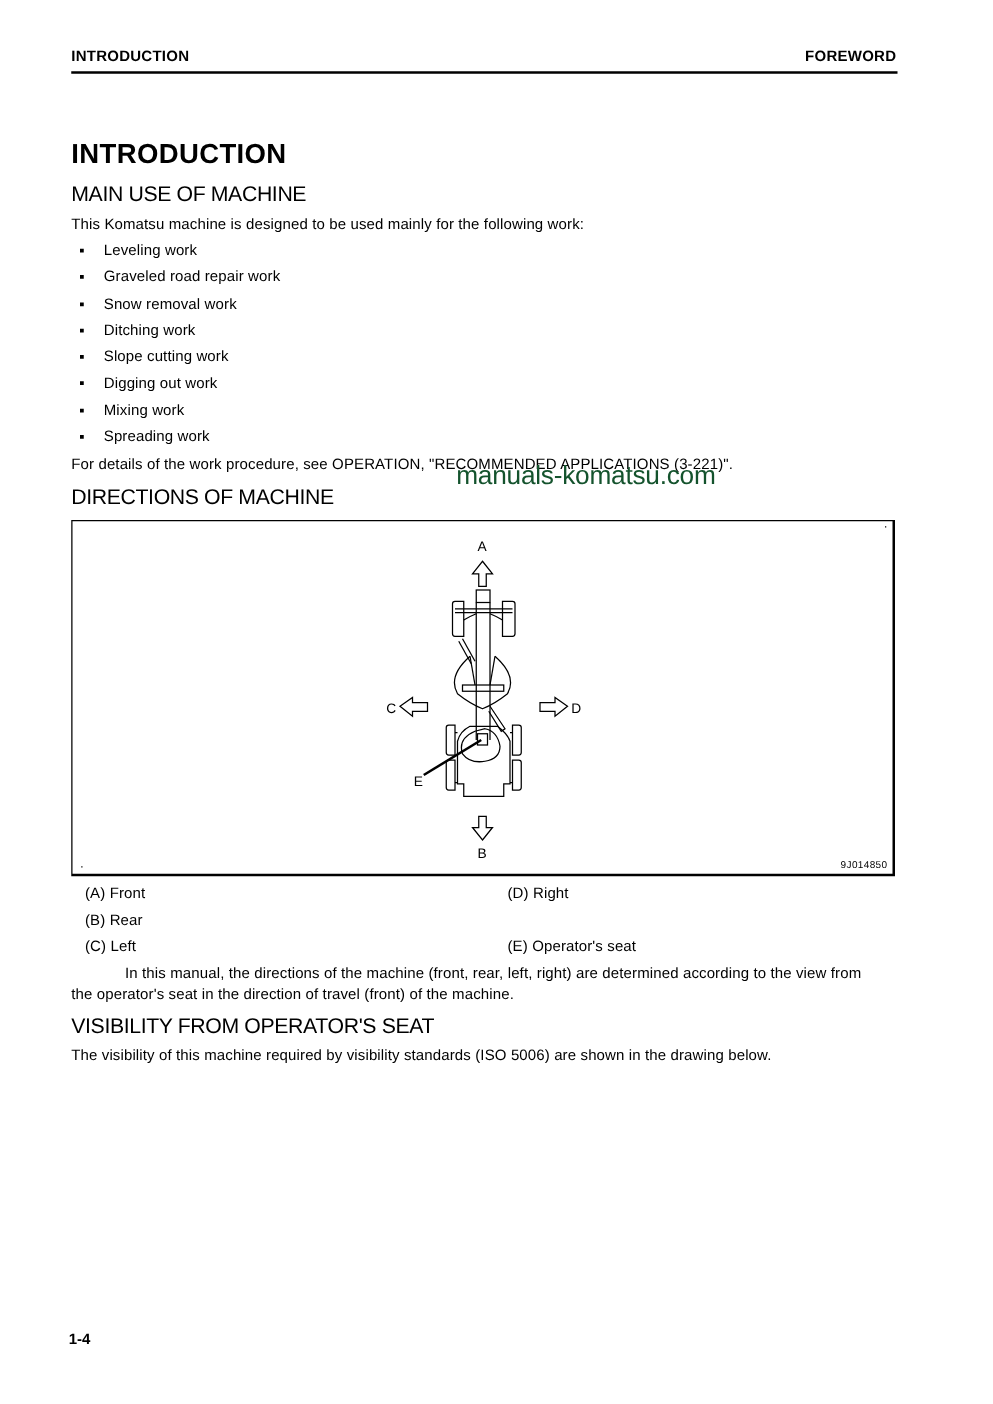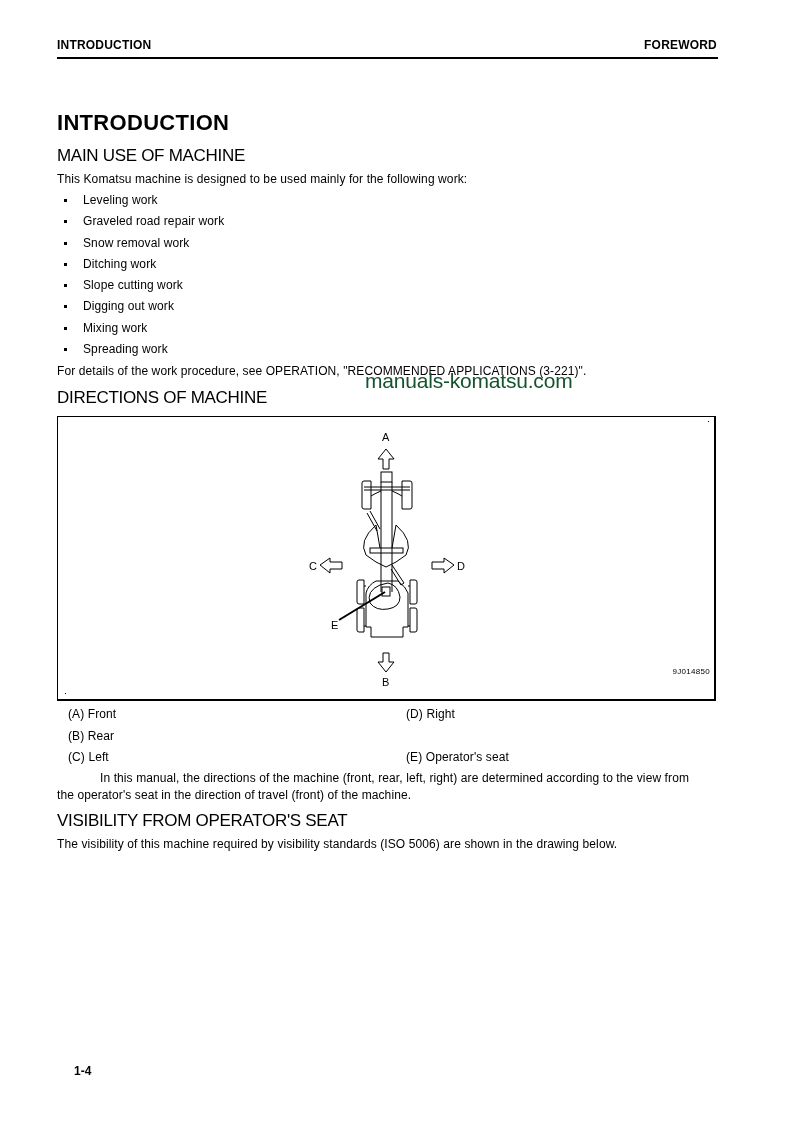--- a/index.html
+++ b/index.html
@@ -10,24 +10,24 @@
     .hdr-right { right: 77px; }
     .hdr-rule { left: 57px; top: 57px; width: 661px; height: 2px; background: #000; }
     .h1 { left: 57px; top: 110px; font-size: 22px; font-weight: bold; letter-spacing: 0.3px; }
     .h2 { left: 57px; font-size: 17px; font-weight: normal; letter-spacing: -0.3px; }
     .p { left: 57px; font-size: 12px; line-height: 17px; letter-spacing: 0.1px; }
     .bullets { left: 57px; top: 192px; margin: 0; padding: 0; list-style: none; }
     .bullets li { height: 21.3px; font-size: 12px; line-height: 17px; position: relative; padding-left: 26px; letter-spacing: 0.1px; }
     .bullets li .dot { position: absolute; left: 7px; top: 7px; width: 3px; height: 3px; background: #000; }
     .watermark { left: 365px; top: 369px; font-size: 21px; letter-spacing: -0.2px; color: #14532d; }
     .figbox { left: 57px; top: 416px; width: 659px; height: 285px; border: 1px solid #000; border-right-width: 2px; border-bottom-width: 2px; box-sizing: border-box; }
-    .figid { right: 84px; top: 667px; font-size: 8px; letter-spacing: 0.3px; text-align: right; }
+    .figid { right: 84px; top: 687px; font-size: 8px; letter-spacing: 0.3px; text-align: right; }
     .leg { font-size: 12px; line-height: 17px; letter-spacing: 0.1px; margin-left: 11px; }
     .just { width: 661px; text-align: justify; text-align-last: left; margin-left: 43px; }
-    .pagenum { left: 74px; top: 1064px; font-size: 12px; font-weight: bold; }
+    .pagenum { left: 55px; top: 1064px; font-size: 12px; font-weight: bold; }
     svg text { font-family: "Liberation Sans", sans-serif; }
   </style>
 </head>
 <body>
 
 <div class="abs hdr hdr-left">INTRODUCTION</div>
 <div class="abs hdr hdr-right">FOREWORD</div>
 <div class="abs hdr-rule"></div>
 
 <div class="abs h1">INTRODUCTION</div>

